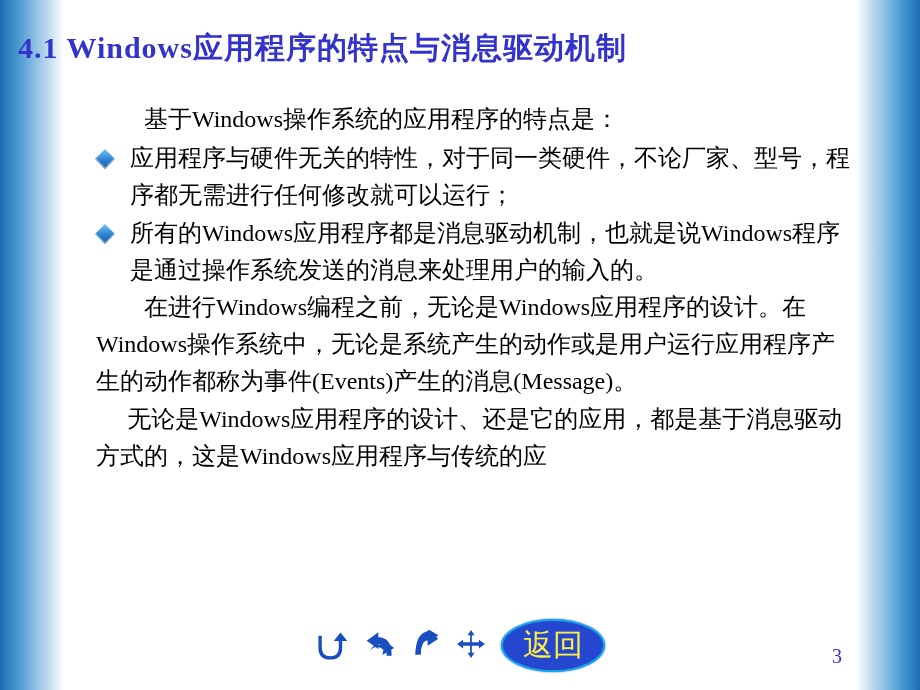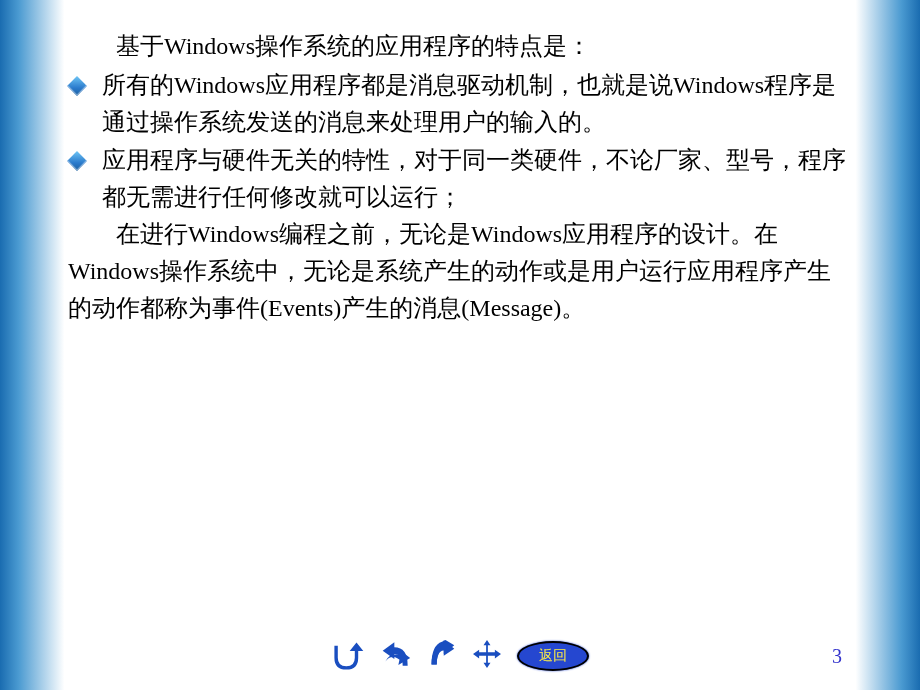--- a/index.html
+++ b/index.html
@@ -19,20 +19,21 @@
   font-size: 30px;
   font-weight: bold;
   margin-bottom: 32px;
   letter-spacing: 1px;
   margin-left: -50px;
 }
 .content {
   color: #000;
   font-size: 24px;
   line-height: 1.55;
+  margin-left: 28px;
 }
 .intro {
   text-indent: 2em;
   margin-bottom: 2px;
 }
 .bullet-row {
   display: flex;
   align-items: flex-start;
 }
 .bullet {
@@ -71,57 +72,59 @@
   height: 28px;
   display: flex;
   align-items: center;
   justify-content: center;
 }
 .nav-icon-uturn svg { width: 34px; height: 28px; }
 .nav-icon-uparrow svg { width: 30px; height: 28px; }
 .nav-icon-cross svg { width: 28px; height: 28px; }
 .return-btn {
   background: #2547d0;
-  border: 2px solid #000000;
+  border: 2px solid #0ea5e9;
   border-radius: 50%/50%;
   padding: 4px 20px;
   color: #ffee44;
-  font-size: 14px;
+  font-size: 30px;
   font-family: "SimSun", serif;
   display: inline-flex;
   align-items: center;
   justify-content: center;
   box-shadow: 0 0 2px #2547d0;
 }
 .page-num {
   position: absolute;
   bottom: 22px;
   right: 78px;
   color: #3333cc;
   font-size: 20px;
   font-family: "Times New Roman", serif;
 }
 </style>
 </head>
 <body>
 
 <div class="slide">
+  <div class="title">4.1 Windows应用程序的特点与消息驱动机制</div>
   <div class="content">
     <div class="intro">基于Windows操作系统的应用程序的特点是：</div>
 
     <div class="bullet-row">
       <span class="bullet"></span>
-      <span class="bullet-text">所有的Windows应用程序都是消息驱动机制，也就是说Windows程序是通过操作系统发送的消息来处理用户的输入的。</span>
+      <span class="bullet-text">应用程序与硬件无关的特性，对于同一类硬件，不论厂家、型号，程序都无需进行任何修改就可以运行；</span>
     </div>
     <div class="bullet-row">
       <span class="bullet"></span>
-      <span class="bullet-text">应用程序与硬件无关的特性，对于同一类硬件，不论厂家、型号，程序都无需进行任何修改就可以运行；</span>
+      <span class="bullet-text">所有的Windows应用程序都是消息驱动机制，也就是说Windows程序是通过操作系统发送的消息来处理用户的输入的。</span>
     </div>
 
     <div class="para">在进行Windows编程之前，无论是Windows应用程序的设计。在Windows操作系统中，无论是系统产生的动作或是用户运行应用程序产生的动作都称为事件(Events)产生的消息(Message)。</div>
+    <div class="para2">无论是Windows应用程序的设计、还是它的应用，都是基于消息驱动方式的，这是Windows应用程序与传统的应</div>
   </div>
 </div>
 
 <div class="nav">
   <span class="nav-icon-uturn">
     <svg viewBox="0 0 40 32">
       <path d="M 8 4 L 8 18 Q 8 28 18 28 Q 28 28 28 18 L 28 10 L 22 10 L 30 0 L 38 10 L 32 10 L 32 18 Q 32 32 18 32 Q 4 32 4 18 L 4 4 Z" fill="#1a4ec0"></path>
     </svg>
   </span>
   <span class="nav-icon-uparrow">

